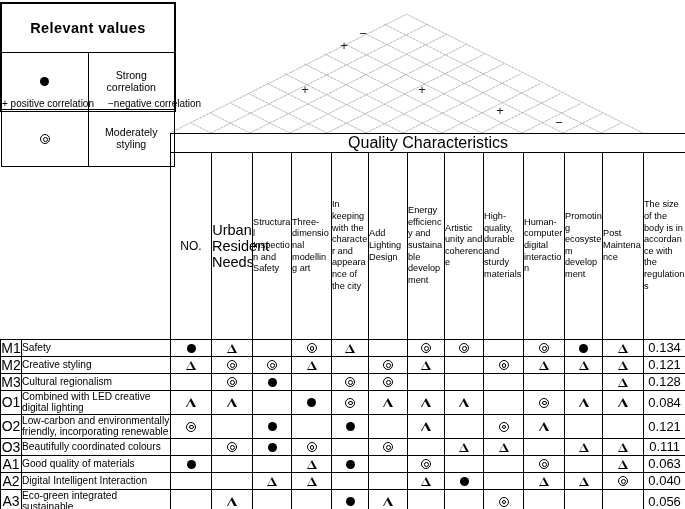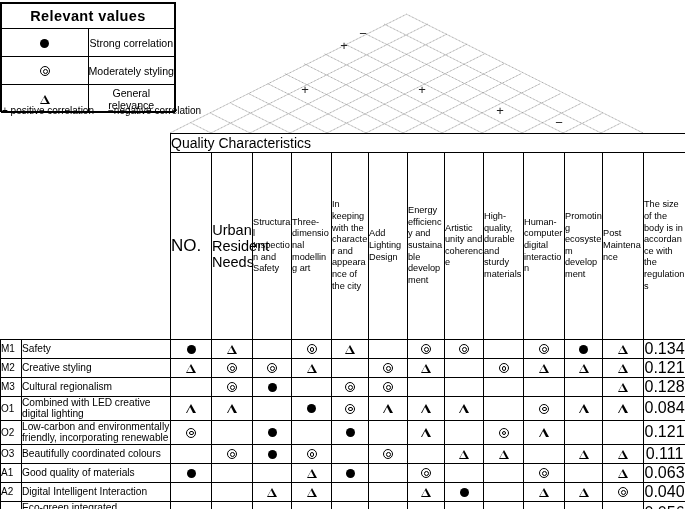--- a/index.html
+++ b/index.html
@@ -24,21 +24,21 @@
     background: #fff;
     z-index: 5;
   }
   #legend table {
     width: 100%; height: 100%;
     border-collapse: collapse;
     table-layout: fixed;
   }
   #legend td, #legend th {
     border: 1.1px solid #000;
-    padding: 0;
+    padding: 16px;
     text-align: center;
     vertical-align: middle;
   }
   #legend .lg-title {
     font-size: 14.5px;
     font-weight: bold;
     letter-spacing: 0.4px;
     height: 25px;
   }
   #legend .lg-sym {
@@ -78,21 +78,21 @@
     content: ""; position: absolute;
     left: -3.8px; top: 2.4px;
     border-left: 3.8px solid transparent;
     border-right: 3.8px solid transparent;
     border-bottom: 6.4px solid #fff;
   }
 
   
   #legend-caption {
     position: absolute;
-    left: 2px; top: 105px;
+    left: 2px; top: 98px;
     font-size: 10px;
     white-space: nowrap;
     z-index: 5;
   }
   #legend-caption .cap2 { margin-left: 14px; }
 
   
   #roof {
     position: absolute;
     left: 0px; top: 0px;
@@ -121,58 +121,60 @@
   }
   #hoq td, #hoq th {
     border: 1.1px solid #000;
     padding: 0;
     vertical-align: middle;
     font-weight: normal;
     background: #fff;
   }
   .qc-banner {
     height: 19px;
-    text-align: left;
-    font-size: 14px;
+    text-align: center;
+    font-size: 16px;
   }
   .hdr-no {
     width: 21px;
-    font-size: 17px;
+    text-align: center;
+    font-size: 12px;
   }
   .hdr-need {
     width: 149px;
     text-align: center;
     font-size: 14.5px;
   }
   .hdr-qc {
     font-size: 9.2px;
     line-height: 11.6px;
     text-align: left;
     vertical-align: top;
     padding: 2px 1px 0 2px;
     word-break: break-word;
     hyphens: none;
   }
   .row-no {
-    font-size: 10px;
+    text-align: center;
+    font-size: 14px;
   }
   .row-need {
     text-align: left;
     font-size: 10.2px;
     padding-left: 4px;
     line-height: 11.5px;
     margin-left: 21px;
   }
   .cell {
     text-align: center;
     font-size: 10px;
   }
   .cell-num {
     text-align: center;
-    font-size: 16px;
+    font-size: 13px;
   }
   .r-normal { height: 16px; }
   .r-tall   { height: 24px; }
 </style>
 </head>
 <body>
 
 <div id="roof">
   <svg id="roof-svg" width="685" height="140">
       <line x1="170" y1="133" x2="406.5" y2="14.199999999999989" stroke="#999" stroke-width="0.9" stroke-dasharray="1,0.6"></line>
@@ -209,24 +211,20 @@
       <td class="lg-title" colspan="2">Relevant values</td>
     </tr>
     <tr>
       <td class="lg-sym"><span class="sym sym-strong"></span></td>
       <td class="lg-desc">Strong correlation</td>
     </tr>
     <tr>
       <td class="lg-sym"><span class="sym sym-mod"></span></td>
       <td class="lg-desc">Moderately styling</td>
     </tr>
-    <tr>
-      <td class="lg-sym"><span class="sym sym-gen"></span></td>
-      <td class="lg-desc">General relevance</td>
-    </tr>
   </tbody>
     </table>
 </div>
 
 <div id="legend-caption">
   <span>+ positive correlation</span><span class="cap2">−negative correlation</span>
 </div>
 
 <table id="hoq">
   <colgroup>

